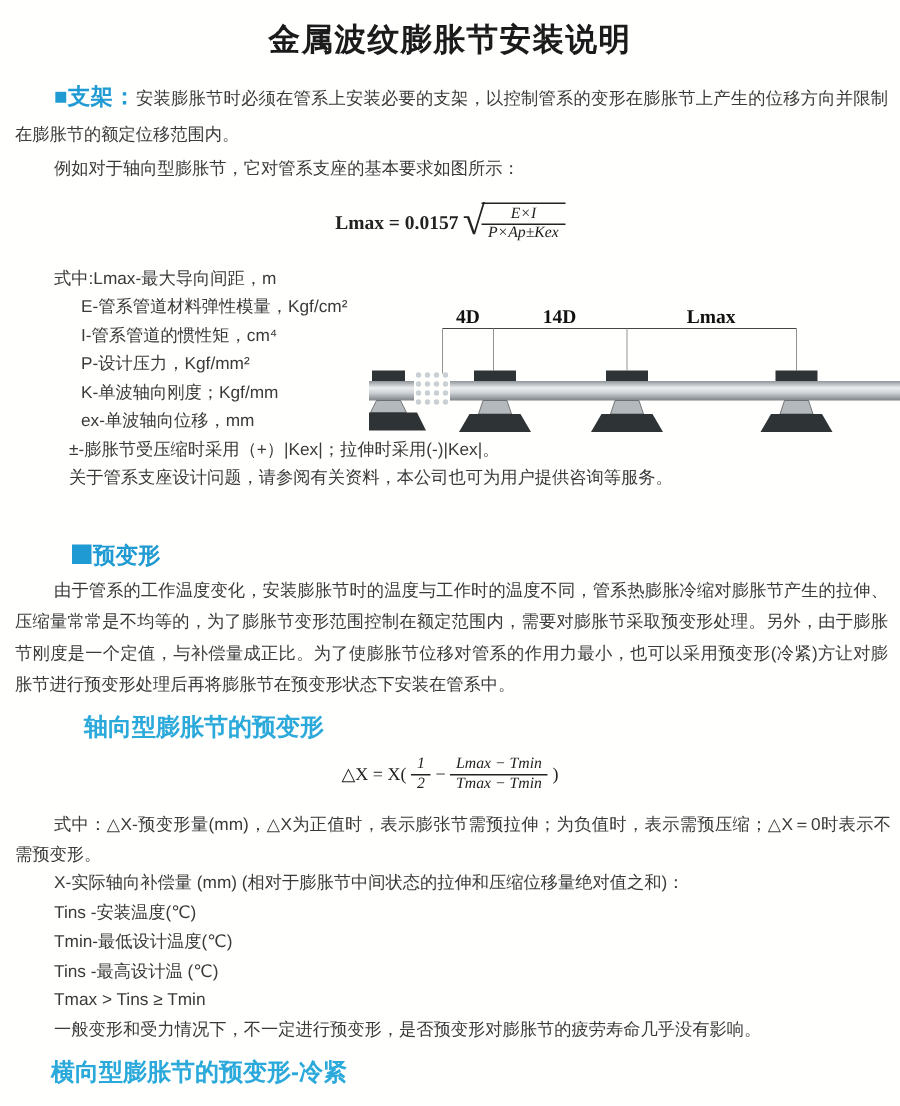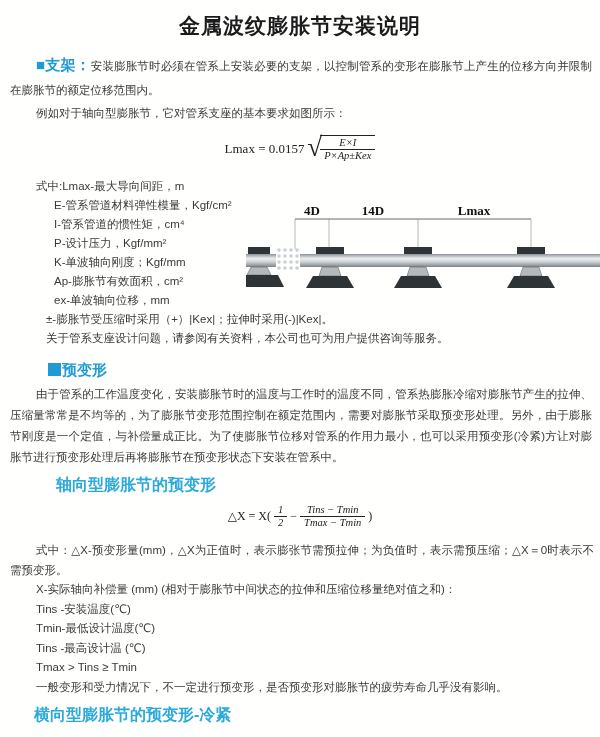--- a/index.html
+++ b/index.html
@@ -15,21 +15,21 @@
     font-size:21px; font-weight:bold; color:#1b1b1b; letter-spacing:1px;
   }
   
   .p-support { margin:13px 8px 0 10px; line-height:24px; text-indent:26px; text-align:justify; }
   .blue-label { color:#1f9ad2; font-weight:bold; font-size:15px; }
   .p-example { margin:1px 8px 0 36px; line-height:21px; }
 
   
   .formula { text-align:center; font-family:"Liberation Serif","DejaVu Serif",serif; color:#222; }
   .formula-lmax { margin-top:9px; height:36px; }
-  .f-bold { font-weight:normal; font-size:13px; vertical-align:middle; }
+  .f-bold { font-weight:bold; font-size:13px; vertical-align:middle; }
   .sqrt-sign { font-size:27px; font-weight:normal; vertical-align:middle; display:inline-block; transform:translateY(-1px); }
   .radicand { display:inline-block; border-top:1.4px solid #222; padding-top:1px; vertical-align:middle; margin-left:-2px; }
   .frac { display:inline-block; vertical-align:middle; text-align:center; line-height:1.15; font-size:10.5px; font-style:italic; }
   .frac .num { display:block; padding:0 4px; border-bottom:1px solid #222; }
   .frac .den { display:block; padding:0 4px; }
   .f-mid { vertical-align:middle; }
 
   
   .vars { position:relative; margin-top:8px; height:170px; }
   .var-line { line-height:19px; white-space:nowrap; }
@@ -67,21 +67,20 @@
     <span class="f-bold">Lmax = 0.0157</span>
     <span class="sqrt-sign">√</span><span class="radicand"><span class="frac"><span class="num">E×I</span><span class="den">P×Ap±Kex</span></span></span>
   </div>
 
   <div class="vars">
     <div class="var-line ind-a">式中:Lmax-最大导向间距，m</div>
     <div class="var-line ind-b">E-管系管道材料弹性模量，Kgf/cm²</div>
     <div class="var-line ind-b">I-管系管道的惯性矩，cm⁴</div>
     <div class="var-line ind-b">P-设计压力，Kgf/mm²</div>
     <div class="var-line ind-b">K-单波轴向刚度；Kgf/mm</div>
-    <div class="var-line ind-b">Ap-膨胀节有效面积，cm²</div>
     <div class="var-line ind-b">ex-单波轴向位移，mm</div>
     <div class="var-line ind-c">±-膨胀节受压缩时采用（+）|Kex|；拉伸时采用(-)|Kex|。</div>
     <div class="var-line ind-c">关于管系支座设计问题，请参阅有关资料，本公司也可为用户提供咨询等服务。</div>
 
     <svg class="diagram" viewBox="0 0 354 100" xmlns="http://www.w3.org/2000/svg">
       <defs>
         <linearGradient id="pipeG" x1="0" y1="0" x2="0" y2="1">
           <stop offset="0" stop-color="#8e949a"></stop>
           <stop offset="0.35" stop-color="#eceeef"></stop>
           <stop offset="0.6" stop-color="#cfd3d6"></stop>
@@ -150,21 +149,21 @@
   <div class="h-block"><span class="sq"></span><span>预变形</span></div>
 
   <p class="p-predeform">由于管系的工作温度变化，安装膨胀节时的温度与工作时的温度不同，管系热膨胀冷缩对膨胀节产生的拉伸、压缩量常常是不均等的，为了膨胀节变形范围控制在额定范围内，需要对膨胀节采取预变形处理。另外，由于膨胀节刚度是一个定值，与补偿量成正比。为了使膨胀节位移对管系的作用力最小，也可以采用预变形(冷紧)方让对膨胀节进行预变形处理后再将膨胀节在预变形状态下安装在管系中。</p>
 
   <div class="h-sub">轴向型膨胀节的预变形</div>
 
   <div class="formula formula-dx">
     <span class="f-mid">△X = X(</span>
     <span class="frac"><span class="num">1</span><span class="den">2</span></span>
     <span class="f-mid">−</span>
-    <span class="frac"><span class="num">Tins − Tmin</span><span class="den">Tmax − Tmin</span></span>
+    <span class="frac"><span class="num">Lmax − Tmin</span><span class="den">Tmax − Tmin</span></span>
     <span class="f-mid">)</span>
   </div>
 
   <div class="axial-notes">
     <p class="note-wrap">式中：△X-预变形量(mm)，△X为正值时，表示膨张节需预拉伸；为负值时，表示需预压缩；△X＝0时表示不需预变形。</p>
     <div class="note-line">X-实际轴向补偿量 (mm) (相对于膨胀节中间状态的拉伸和压缩位移量绝对值之和)：</div>
     <div class="note-line">Tins -安装温度(℃)</div>
     <div class="note-line">Tmin-最低设计温度(℃)</div>
     <div class="note-line">Tins -最高设计温 (℃)</div>
     <div class="note-line">Tmax &gt; Tins ≥ Tmin</div>

